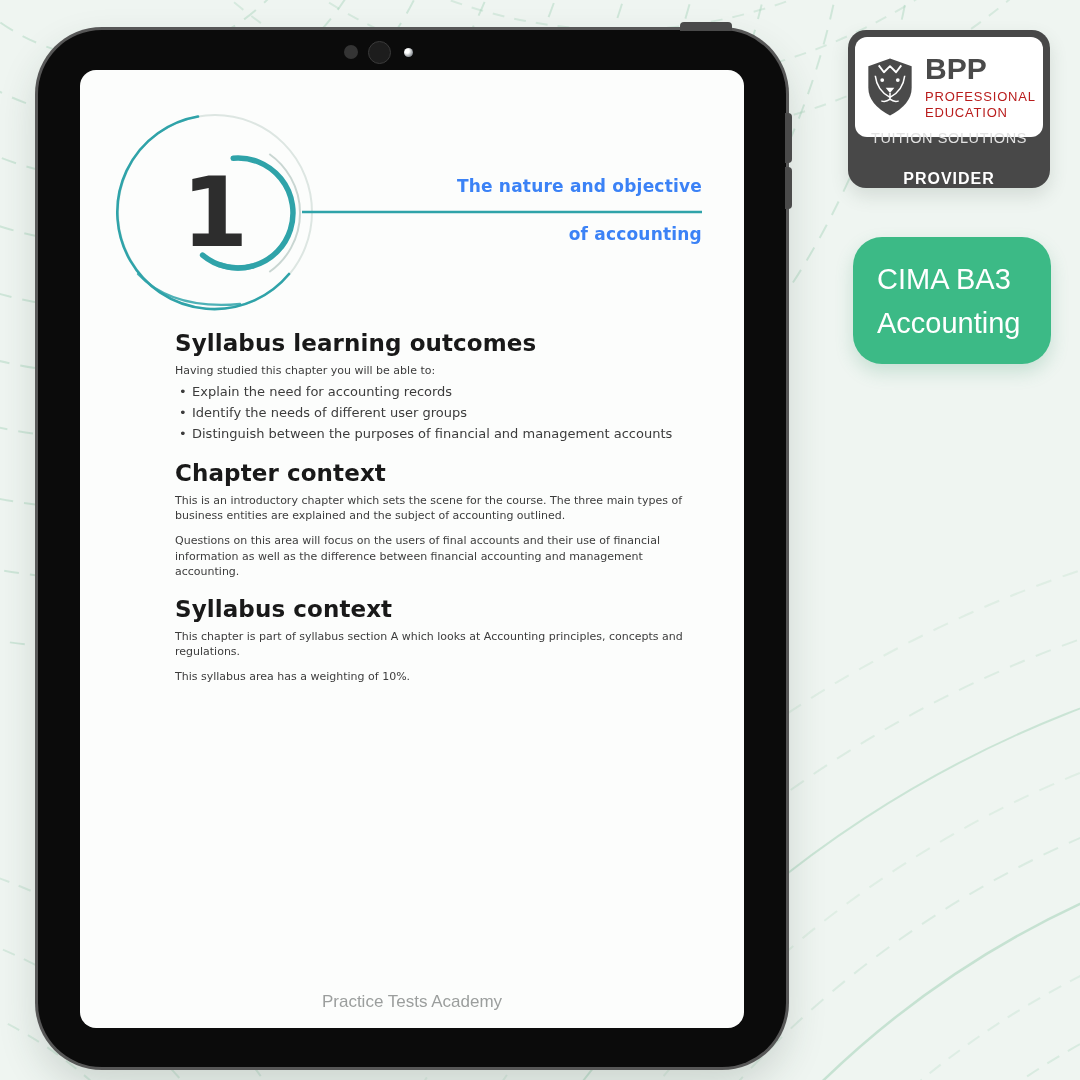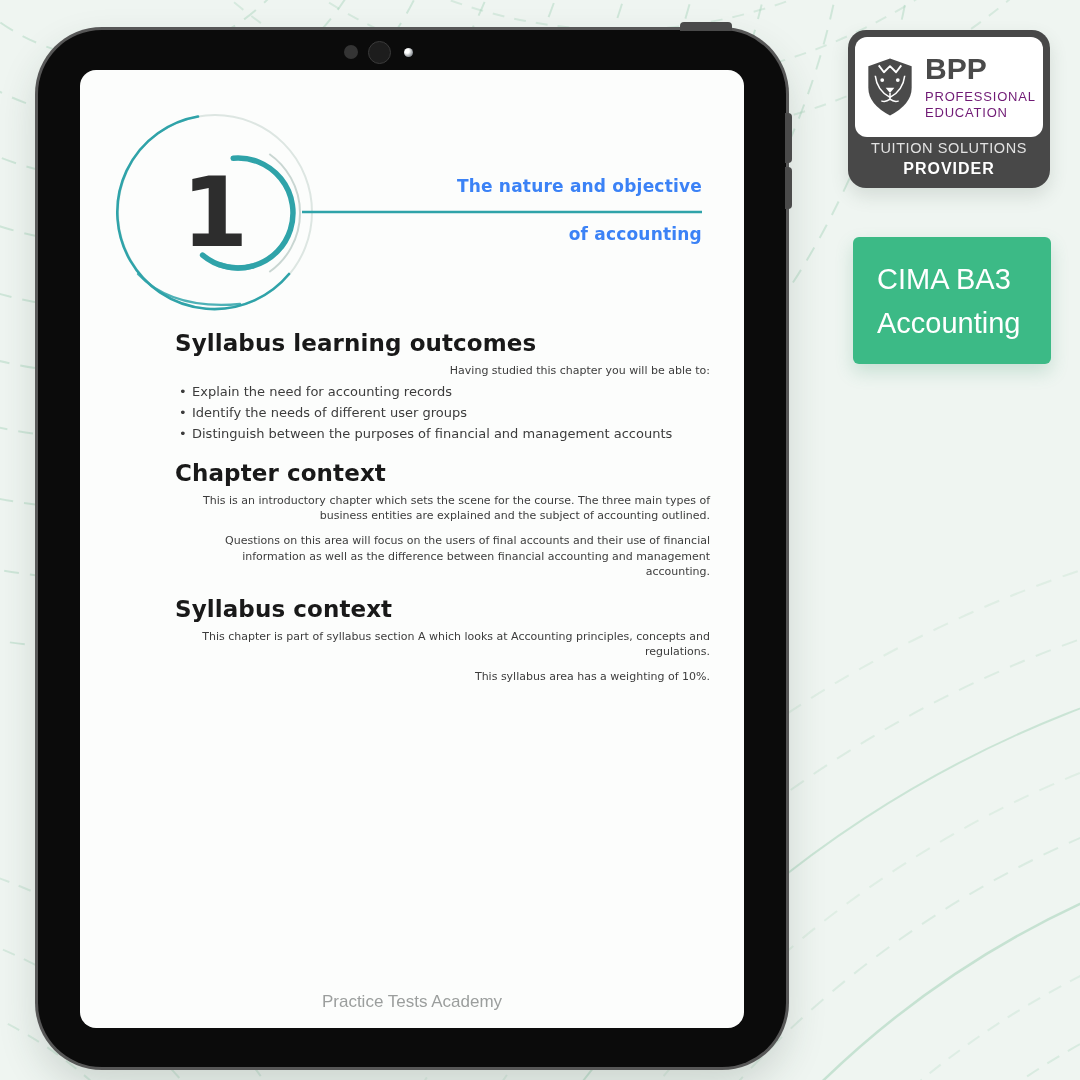--- a/index.html
+++ b/index.html
@@ -38,21 +38,21 @@
   .title-block{position:absolute;right:42px;top:100px;text-align:right;}
   .title-line{font-size:17px;line-height:33px;font-weight:600;color:#3b82f6;letter-spacing:.2px;}
   .title-line2{margin-top:15px;}
 
   
   .doc-content{position:absolute;left:95px;top:260px;width:535px;color:#3c3c3c;}
   .doc-content h2{
     font-size:23px;font-weight:700;color:#191919;margin:0 0 7px 0;letter-spacing:.1px;
   }
   .doc-content .sec{margin-bottom:17px;}
-  .doc-content p{font-size:11px;line-height:1.38;margin:0 0 10px 0;text-align:right;}
+  .doc-content p{font-size:11px;line-height:1.38;margin:0 0 10px 0;}
   .doc-content p.intro{margin-bottom:5px;}
   .bullets{list-style:none;margin:0;padding:0;}
   .bullets li{
     position:relative;font-size:13px;line-height:1.38;padding-left:17px;margin-bottom:3px;
   }
   .bullets li::before{content:"•";position:absolute;left:4px;color:#3c3c3c;}
 
   .screen-footer{
     position:absolute;left:0;right:0;bottom:16px;text-align:center;
     font-family:"Liberation Sans",sans-serif;font-size:17px;color:#9b9e9d;
@@ -64,32 +64,32 @@
     background:#484848;border-radius:18px;
     box-shadow:0 8px 18px rgba(60,80,70,.15);
     font-family:"Liberation Sans",sans-serif;
   }
   .bpp-white{
     position:absolute;left:7px;top:7px;right:7px;height:100px;background:#ffffff;
     border-radius:12px;display:flex;align-items:center;padding-left:9px;gap:9px;box-sizing:border-box;
   }
   .bpp-text{display:flex;flex-direction:column;}
   .bpp-brand{font-size:30px;font-weight:700;color:#4a4a4a;line-height:1;margin-bottom:5px;}
-  .bpp-sub{font-size:13px;color:#701a75;letter-spacing:.8px;line-height:1.2;}
+  .bpp-sub{font-size:13px;color:#b91c1c;letter-spacing:.8px;line-height:1.2;}
   .bpp-banner{
     position:absolute;left:0;right:0;top:100px;bottom:0;display:flex;flex-direction:column;
-    align-items:center;justify-content:center;
+    align-items:center;justify-content:space-between;
   }
   .bpp-banner-1{font-size:14.5px;color:#e2e2e2;letter-spacing:.6px;}
   .bpp-banner-2{font-size:16px;font-weight:700;color:#ffffff;letter-spacing:1px;margin-top:4px;}
 
   
   .course-badge{
     position:absolute;left:853px;top:237px;width:198px;height:127px;box-sizing:border-box;
-    background:#3cba86;border-radius:6px;padding:21px 0 0 24px;
+    background:#3cba86;border-radius:29px;padding:21px 0 0 24px;
     font-family:"Liberation Sans",sans-serif;font-size:29px;line-height:1.5;color:#ffffff;
     box-shadow:0 8px 18px rgba(60,150,110,.22);
   }
 </style>
 </head>
 <body>
 
 <div class="stage">
 
   <svg class="bg-svg" width="1080" height="1080" viewBox="0 0 1080 1080">

